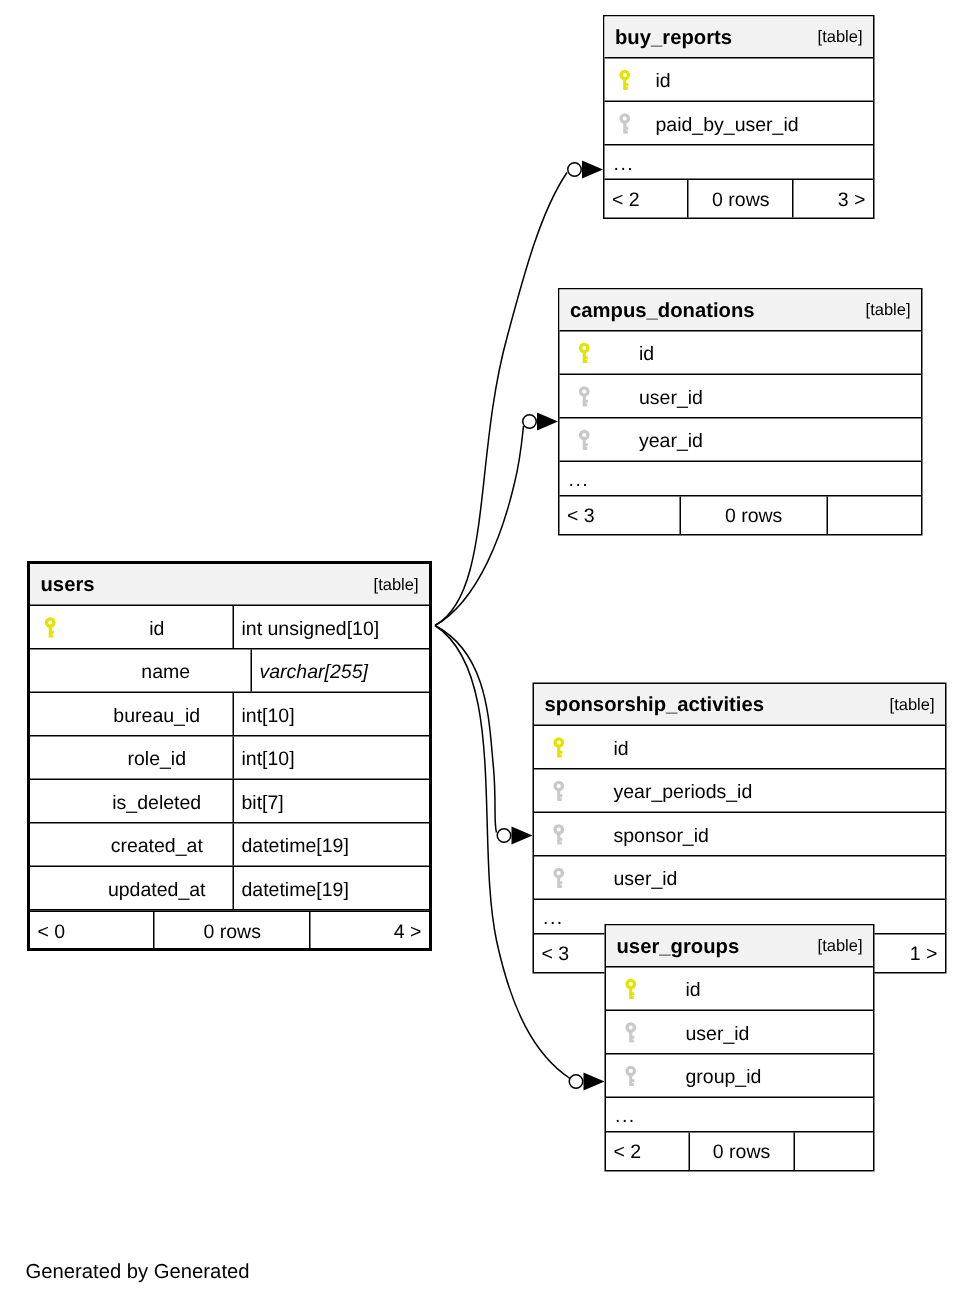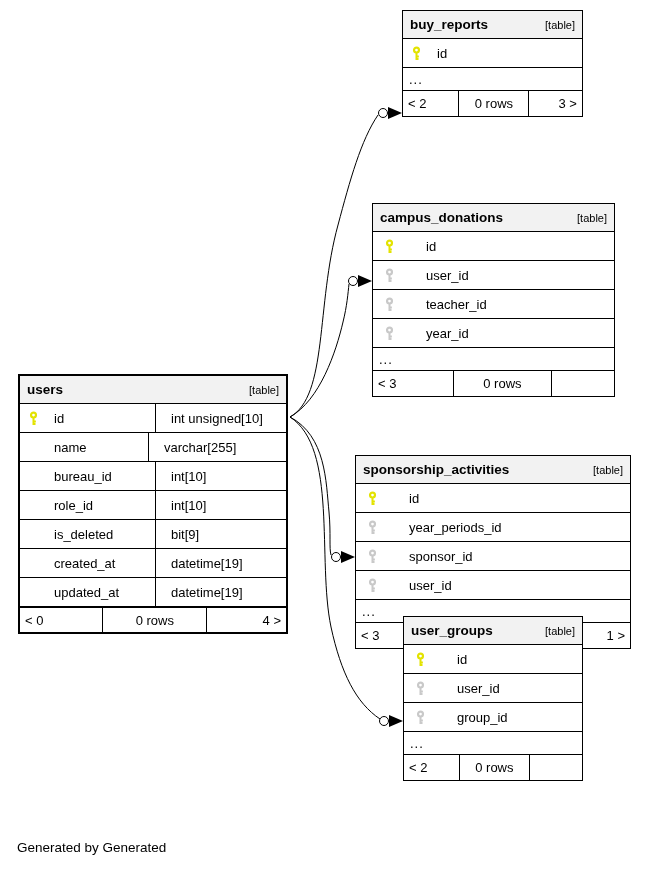--- a/index.html
+++ b/index.html
@@ -30,21 +30,21 @@
   .row:last-of-type{border-bottom:none;}
   .icell{flex:none;display:flex;align-items:center;justify-content:flex-start;}
   .icell.narrow{width:26px;padding-left:8px;}
   .icell.wide{width:42px;padding-left:11px;}
   .key{display:block;}
   .pk{color:#e3e300;}
   .fk{color:#c9c9c9;}
   .cname{white-space:nowrap;}
   .ctype{
     flex:none;border-left:1px solid #000;height:100%;
-    display:flex;align-items:center;padding-left:15px;box-sizing:border-box;
+    display:flex;align-items:center;padding-left:5px;box-sizing:border-box;
   }
   .namecell{flex:1 1 auto;}
   .ell{
     height:23px;display:flex;align-items:center;padding-left:6px;
     border-bottom:1px solid #000;box-sizing:border-box;flex:none;
     letter-spacing:1px;
   }
   .frow{
     height:25px;display:flex;align-items:stretch;box-sizing:border-box;flex:none;
   }
@@ -92,29 +92,38 @@
   </div>
   <div class="row">
     <span class="icell narrow">
         <svg class="key pk" viewBox="0 0 12 16" width="11" height="15">
           <circle cx="6" cy="4.2" r="2.7" fill="none" stroke="currentColor" stroke-width="2.4"></circle>
           <path d="M6 6.9 L6 15 M6 11.2 L8.6 11.2 M6 14 L8.2 14" stroke="currentColor" stroke-width="2.2" fill="none"></path>
         </svg>
       </span>
     <span class="cname">id</span>
   </div>
+  <div class="row">
+    <span class="icell narrow">
+        <svg class="key fk" viewBox="0 0 12 16" width="11" height="15">
+          <circle cx="6" cy="4.2" r="2.7" fill="none" stroke="currentColor" stroke-width="2.4"></circle>
+          <path d="M6 6.9 L6 15 M6 11.2 L8.6 11.2 M6 14 L8.2 14" stroke="currentColor" stroke-width="2.2" fill="none"></path>
+        </svg>
+      </span>
+    <span class="cname">paid_by_user_id</span>
+  </div>
   <div class="ell">...</div>
   <div class="frow">
     <span class="fcell fl">&lt; 2</span>
     <span class="fcell fc">0 rows</span>
     <span class="fcell fr">3 &gt;</span>
   </div>
 </div>
 
-<div class="tbl" style="left:372px;top:203px;width:243px;">
+<div class="tbl" style="left:372px;top:192px;width:243px;">
   <div class="hdr">
     <span class="tname">campus_donations</span>
     <span class="ttag">[table]</span>
   </div>
   <div class="row">
     <span class="icell wide">
         <svg class="key pk" viewBox="0 0 12 16" width="11" height="15">
           <circle cx="6" cy="4.2" r="2.7" fill="none" stroke="currentColor" stroke-width="2.4"></circle>
           <path d="M6 6.9 L6 15 M6 11.2 L8.6 11.2 M6 14 L8.2 14" stroke="currentColor" stroke-width="2.2" fill="none"></path>
         </svg>
@@ -122,81 +131,72 @@
     <span class="cname">id</span>
   </div>
   <div class="row">
     <span class="icell wide">
         <svg class="key fk" viewBox="0 0 12 16" width="11" height="15">
           <circle cx="6" cy="4.2" r="2.7" fill="none" stroke="currentColor" stroke-width="2.4"></circle>
           <path d="M6 6.9 L6 15 M6 11.2 L8.6 11.2 M6 14 L8.2 14" stroke="currentColor" stroke-width="2.2" fill="none"></path>
         </svg>
       </span>
     <span class="cname">user_id</span>
-  </div>
-  <div class="row">
-    <span class="icell wide">
-        <svg class="key fk" viewBox="0 0 12 16" width="11" height="15">
-          <circle cx="6" cy="4.2" r="2.7" fill="none" stroke="currentColor" stroke-width="2.4"></circle>
-          <path d="M6 6.9 L6 15 M6 11.2 L8.6 11.2 M6 14 L8.2 14" stroke="currentColor" stroke-width="2.2" fill="none"></path>
-        </svg>
-      </span>
-    <span class="cname">teacher_id</span>
   </div>
   <div class="row">
     <span class="icell wide">
         <svg class="key fk" viewBox="0 0 12 16" width="11" height="15">
           <circle cx="6" cy="4.2" r="2.7" fill="none" stroke="currentColor" stroke-width="2.4"></circle>
           <path d="M6 6.9 L6 15 M6 11.2 L8.6 11.2 M6 14 L8.2 14" stroke="currentColor" stroke-width="2.2" fill="none"></path>
         </svg>
       </span>
     <span class="cname">year_id</span>
   </div>
   <div class="ell">...</div>
   <div class="frow">
     <span class="fcell fl" style="width:33%;">&lt; 3</span>
     <span class="fcell fc" style="width:41%;">0 rows</span>
     <span class="fcell fr" style="width:26%;"></span>
   </div>
 </div>
 
-<div class="tbl primary" style="left:18px;top:374px;width:270px;">
+<div class="tbl primary" style="left:18px;top:374px;width:270px;text-align:center;">
   <div class="hdr">
     <span class="tname">users</span>
     <span class="ttag">[table]</span>
   </div>
   <div class="row">
     <span class="icell narrow">
         <svg class="key pk" viewBox="0 0 12 16" width="11" height="15">
           <circle cx="6" cy="4.2" r="2.7" fill="none" stroke="currentColor" stroke-width="2.4"></circle>
           <path d="M6 6.9 L6 15 M6 11.2 L8.6 11.2 M6 14 L8.2 14" stroke="currentColor" stroke-width="2.2" fill="none"></path>
         </svg>
       </span>
     <span class="cname namecell">id</span>
     <span class="ctype" style="width:131px;">int unsigned[10]</span>
   </div>
   <div class="row">
     <span class="icell narrow"></span>
     <span class="cname namecell">name</span>
-    <span class="ctype" style="width:138px;">varchar[255]</span>
+    <span class="ctype" style="width:119px;font-style:italic;">varchar[255]</span>
   </div>
   <div class="row">
     <span class="icell narrow"></span>
     <span class="cname namecell">bureau_id</span>
     <span class="ctype" style="width:131px;">int[10]</span>
   </div>
   <div class="row">
     <span class="icell narrow"></span>
     <span class="cname namecell">role_id</span>
     <span class="ctype" style="width:131px;">int[10]</span>
   </div>
   <div class="row">
     <span class="icell narrow"></span>
     <span class="cname namecell">is_deleted</span>
-    <span class="ctype" style="width:131px;">bit[9]</span>
+    <span class="ctype" style="width:131px;">bit[7]</span>
   </div>
   <div class="row">
     <span class="icell narrow"></span>
     <span class="cname namecell">created_at</span>
     <span class="ctype" style="width:131px;">datetime[19]</span>
   </div>
   <div class="row">
     <span class="icell narrow"></span>
     <span class="cname namecell">updated_at</span>
     <span class="ctype" style="width:131px;">datetime[19]</span>

